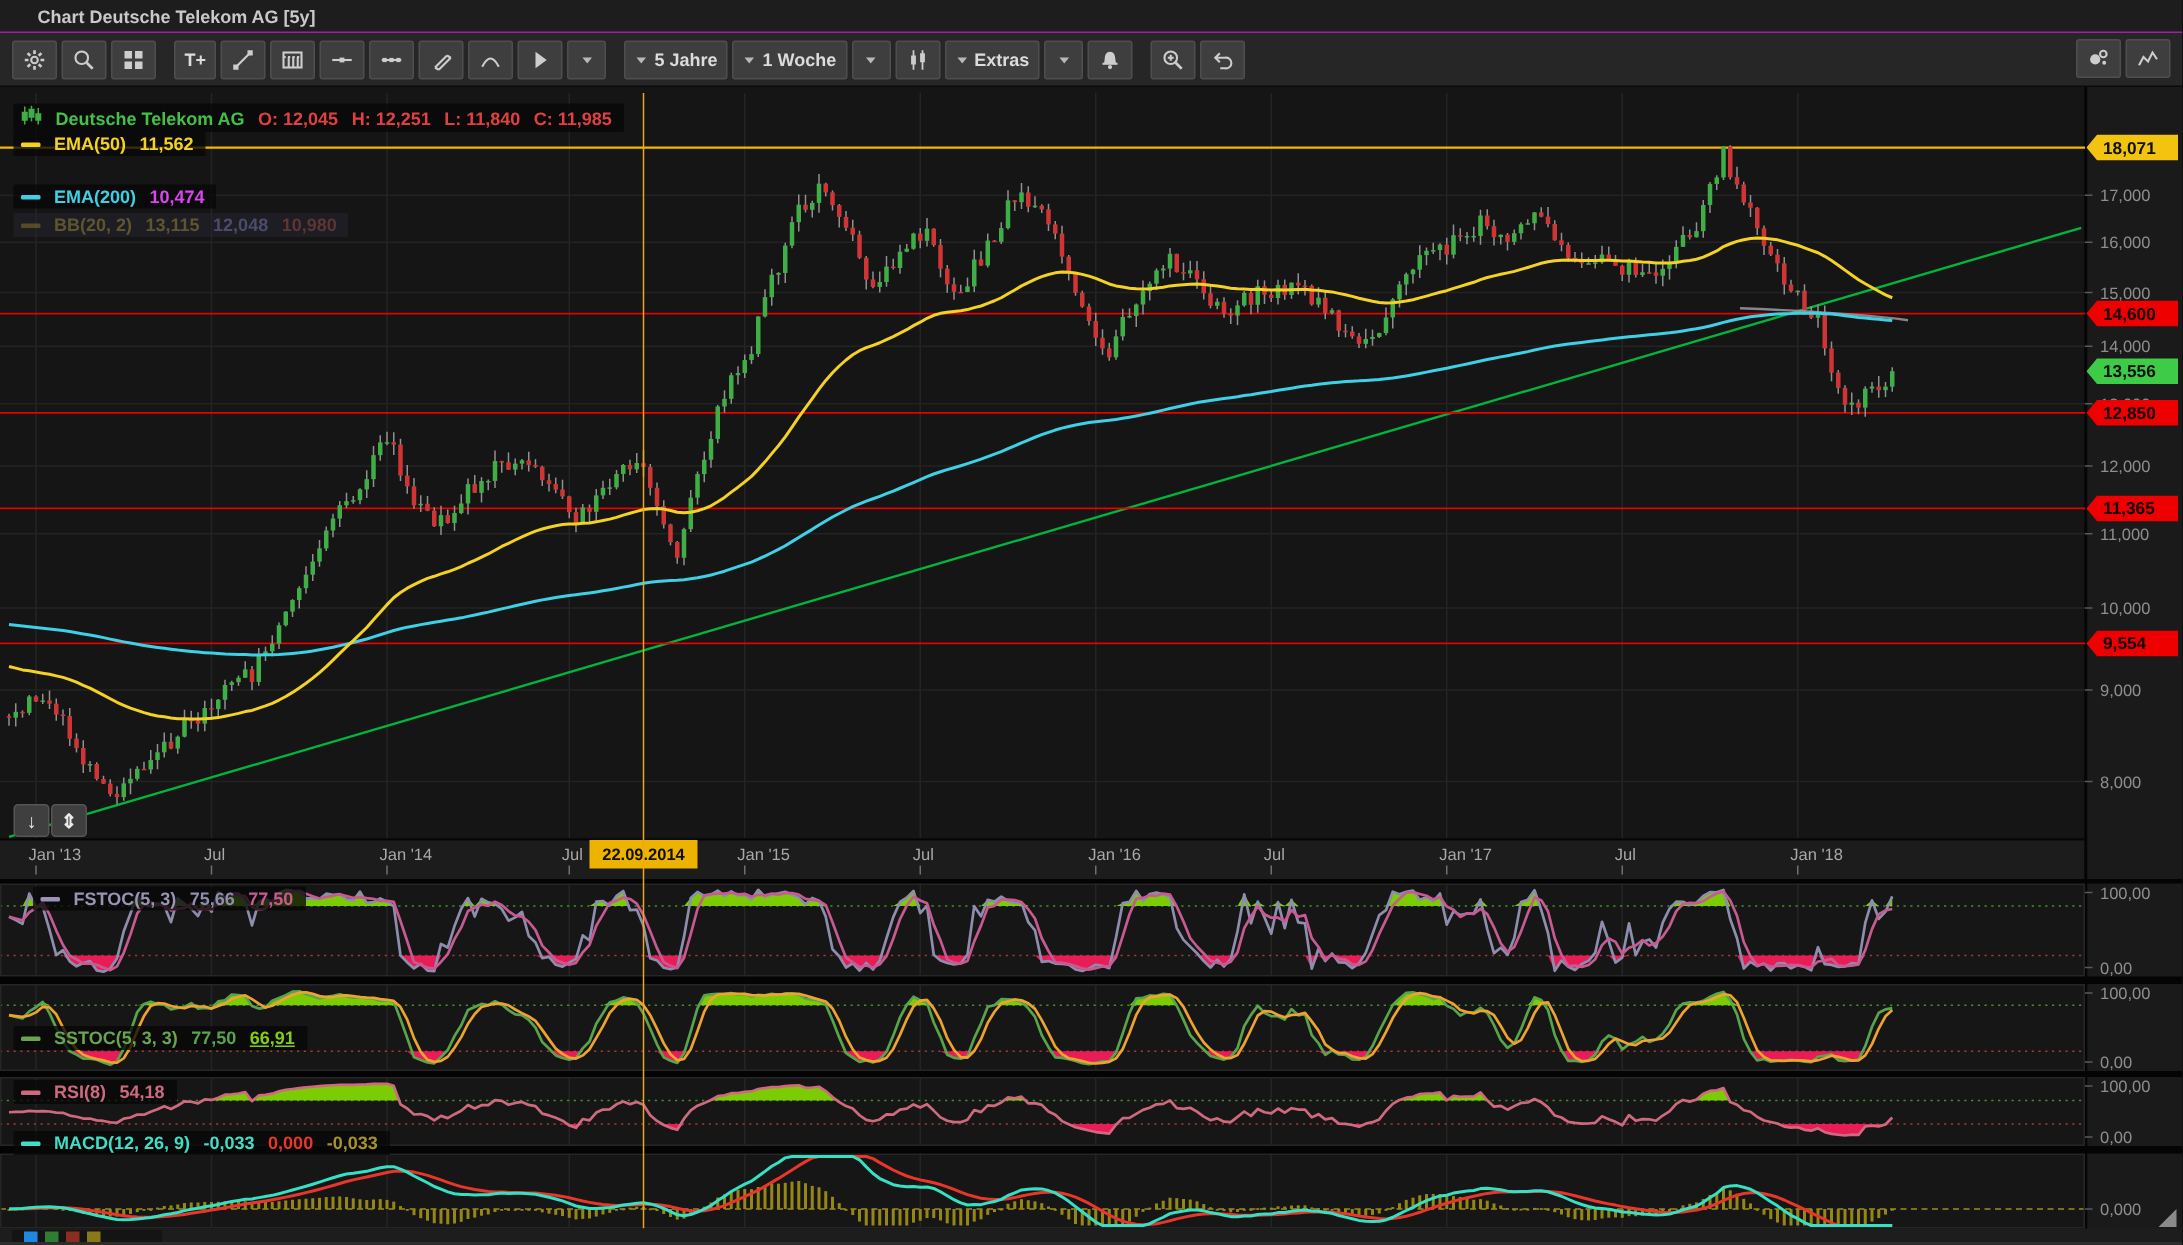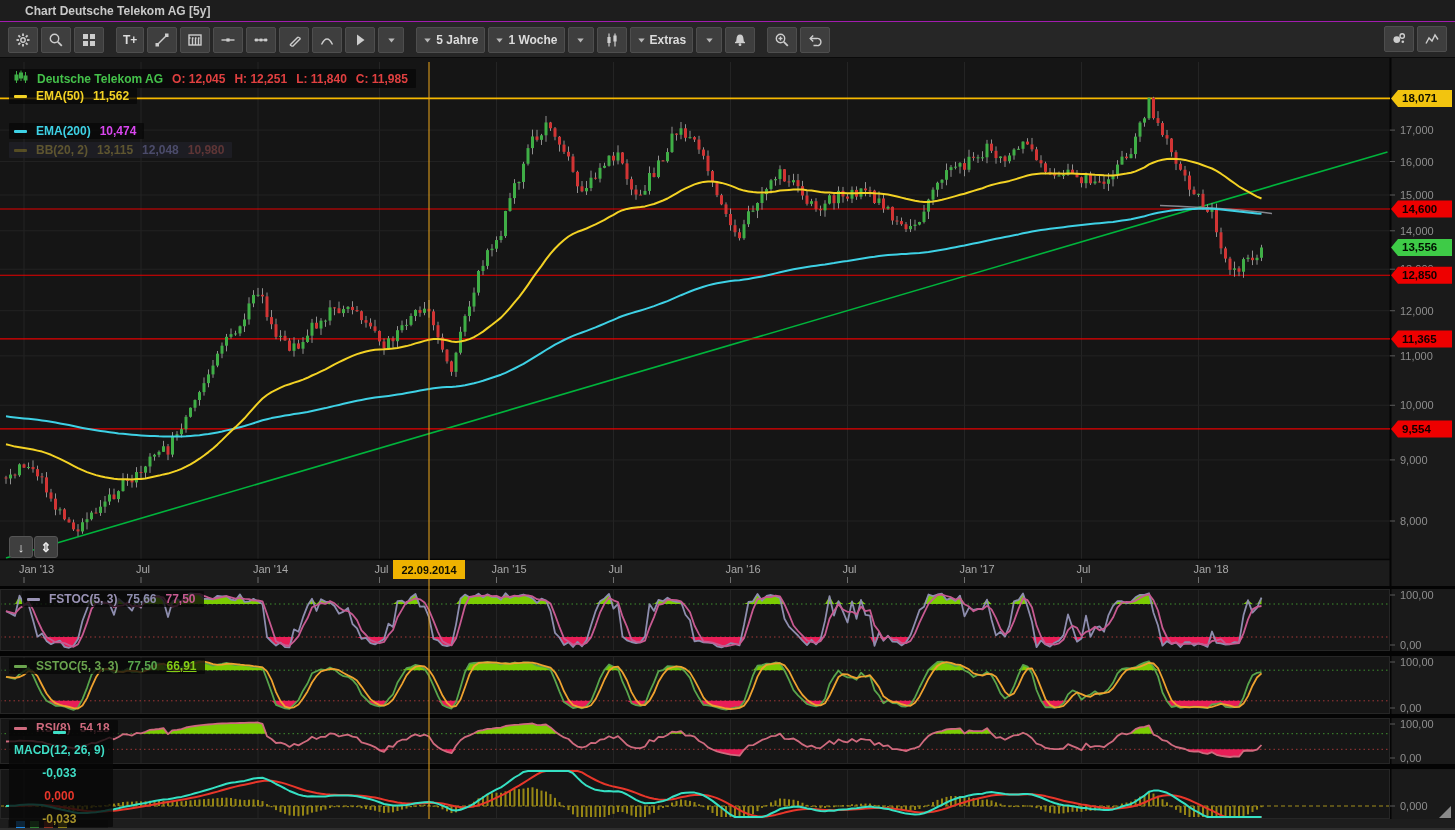--- a/index.html
+++ b/index.html
@@ -1390,32 +1390,32 @@
     <span>⇕</span>
   </div>
 
   <div id="panel-labels">
       <div class="chip" style="left: 22px; top: 591px;">
         <span class="sw" style="background: rgb(154, 147, 181);"></span>
         <span style="color: rgb(154, 147, 181);">FSTOC(5, 3)</span>
         <span style="color: rgb(141, 141, 174);">75,66</span>
         <span style="color: rgb(199, 90, 145);">77,50</span>
       </div>
-      <div class="chip" style="left: 9px; top: 658px;">
+      <div class="chip" style="left: 9px; top: 684px;">
         <span class="sw" style="background: rgb(106, 164, 78);"></span>
         <span style="color: rgb(106, 164, 78);">SSTOC(5, 3, 3)</span>
         <span style="color: rgb(88, 164, 76);">77,50</span>
         <span style="color: #84cc16; text-decoration: underline;">66,91</span>
       </div>
       <div class="chip" style="left: 9px; top: 720px;">
         <span class="sw" style="background: rgb(207, 106, 126);"></span>
         <span style="color: rgb(207, 106, 126);">RSI(8)</span>
         <span style="color: rgb(207, 106, 126);">54,18</span>
       </div>
-      <div class="chip" style="left: 9px; top: 730px; flex-direction: column;">
+      <div class="chip" style="left: 9px; top: 754px;">
         <span class="sw" style="background: rgb(63, 222, 198);"></span>
         <span style="color: rgb(63, 222, 198);">MACD(12, 26, 9)</span>
         <span style="color: rgb(63, 222, 198);">-0,033</span>
         <span style="color: rgb(232, 54, 42);">0,000</span>
         <span style="color: rgb(165, 146, 42);">-0,033</span>
       </div>
     </div>
 </div>
 
 </body></html>

